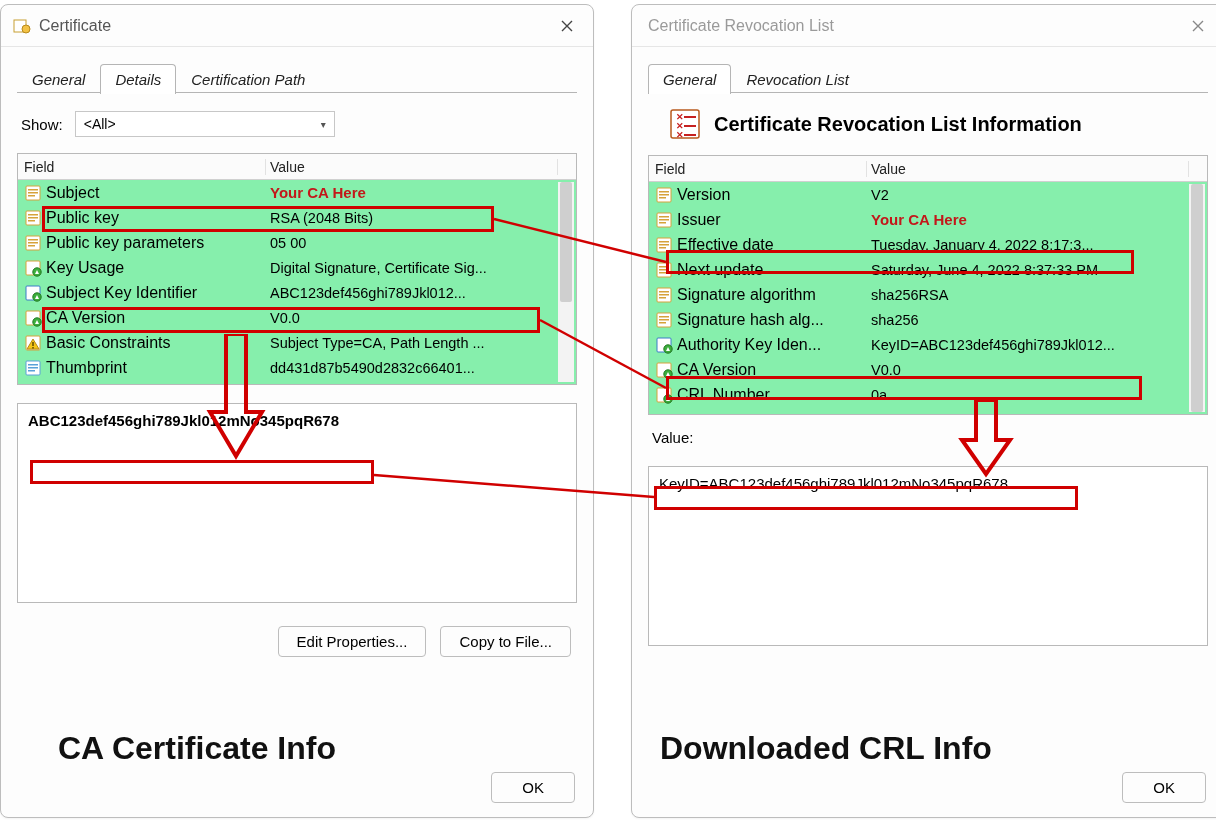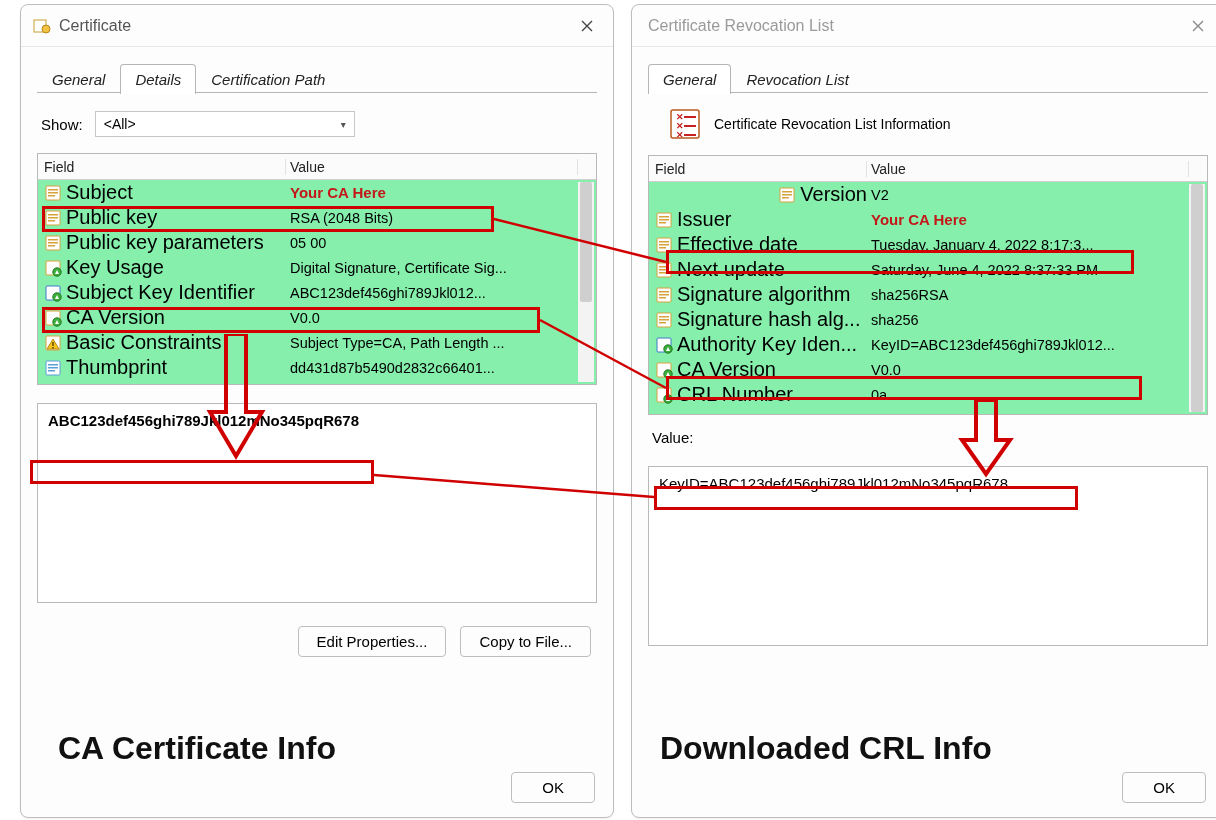--- a/index.html
+++ b/index.html
@@ -15,21 +15,21 @@
 
   .dialog {
     position: absolute;
     border: 1px solid #bdbdbd;
     border-radius: 8px;
     background: #fdfdfd;
     display: flex;
     flex-direction: column;
     box-shadow: 0 1px 2px rgba(0,0,0,0.05);
   }
-  .dialog.left { left: 20px; top: 4px; width: 594px; height: 814px; }
+  .dialog.left { left: 0; top: 4px; width: 594px; height: 814px; }
   .dialog.right { left: 631px; top: 4px; width: 594px; height: 814px; }
 
   .titlebar {
     height: 42px;
     display: flex;
     align-items: center;
     padding: 0 6px 0 12px;
     border-bottom: 1px solid #e6e6e6;
   }
   .titlebar .ticon { width:18px; height:18px; margin-right:8px; }
@@ -78,21 +78,21 @@
   .tbl-head, .tbl-row {
     display:flex; align-items:center;
     height:26px;
   }
   .tbl-head { border-bottom:1px solid #d0d0d0; font-size:14px; color:#222; background:#fbfbfb; }
   .col-f { width: 248px; padding-left:6px; display:flex; align-items:center; gap:4px; overflow:hidden; white-space:nowrap; }
   .col-v { flex:1; padding-left:4px; overflow:hidden; white-space:nowrap; text-overflow:ellipsis; }
   .col-sb { width:18px; background:#eee; }
   .tbl-head .col-f, .tbl-head .col-v { border-right:1px solid #e2e2e2; }
   .rows .tbl-row { height:25px; font-size:14.5px; }
-  .rows .tbl-row .col-f { font-size:20px; }
+  .rows .tbl-row .col-f { font-size:16px; }
 
   .rows { position:relative; }
 
   .ricon { width:18px; height:18px; display:inline-flex; align-items:center; justify-content:center; }
   .ricon svg { width:18px; height:18px; }
 
   .highlight-red { color:#c3171a; font-weight:600; font-size:15px; }
 
   .scrollbar-vert {
     position:absolute; right:2px; top:28px; bottom:2px; width:16px;
@@ -120,21 +120,21 @@
     font-size: 32px;
     font-weight: 700;
     color:#111;
     font-family: "Segoe UI", Arial, sans-serif;
   }
   .caption.left { left:58px; top:730px; }
   .caption.right { left:660px; top:730px; }
 
   .crl-header { display:flex; align-items:center; gap:12px; margin:14px 6px 14px 20px; }
   .crl-header .crlicon { width:34px; height:34px; }
-  .crl-title { font-weight:400; font-size:14px; }
+  .crl-title { font-weight:700; font-size:20px; }
 
   .value-label { font-size:15px; margin:14px 0 2px 4px; }
 
   
   .ann { position:absolute; left:0; top:0; width:1216px; height:820px; pointer-events:none; z-index:500; }
 
   .redbox { position:absolute; border:3px solid #d00000; }
   .redarrow-down { position:absolute; }
 
 </style>
@@ -351,21 +351,21 @@
     </div>
 
     <div class="tablewrap" style="height:260px;">
       <div class="tbl-head">
         <div class="col-f" style="width:218px">Field</div>
         <div class="col-v">Value</div>
         <div class="col-sb"></div>
       </div>
       <div class="rows" id="right-rows">
           <div class="tbl-row">
-            <div class="col-f" style="width: 218px; justify-content: flex-end;">
+            <div class="col-f" style="width: 218px;">
               <span class="ricon">
                 <svg viewBox="0 0 18 18">
                   <rect x="2" y="2" width="14" height="14" rx="1" fill="#fff" stroke="#d6a23a"></rect>
                   <rect x="4" y="5" width="10" height="1.5" fill="#d6a23a"></rect>
                   <rect x="4" y="8" width="10" height="1.5" fill="#d6a23a"></rect>
                   <rect x="4" y="11" width="7" height="1.5" fill="#d6a23a"></rect>
                 </svg>
               </span>
               <span>Version</span>
             </div>

